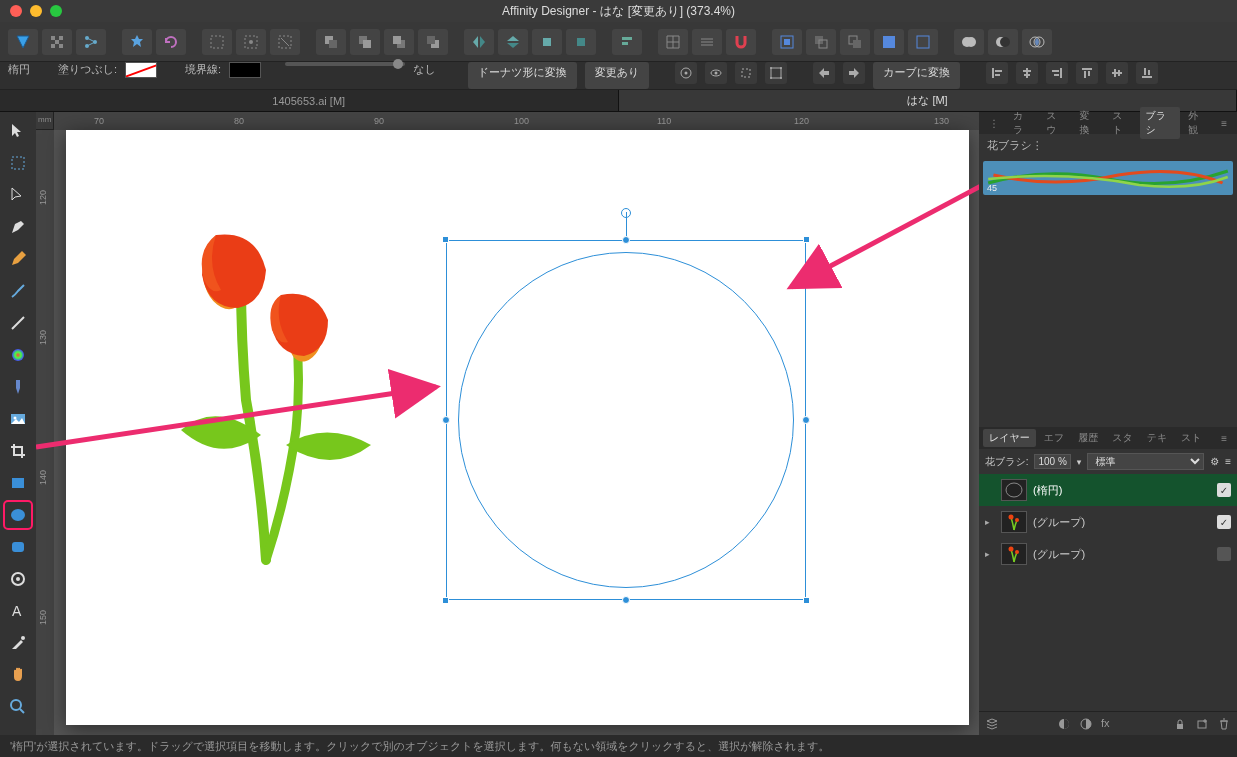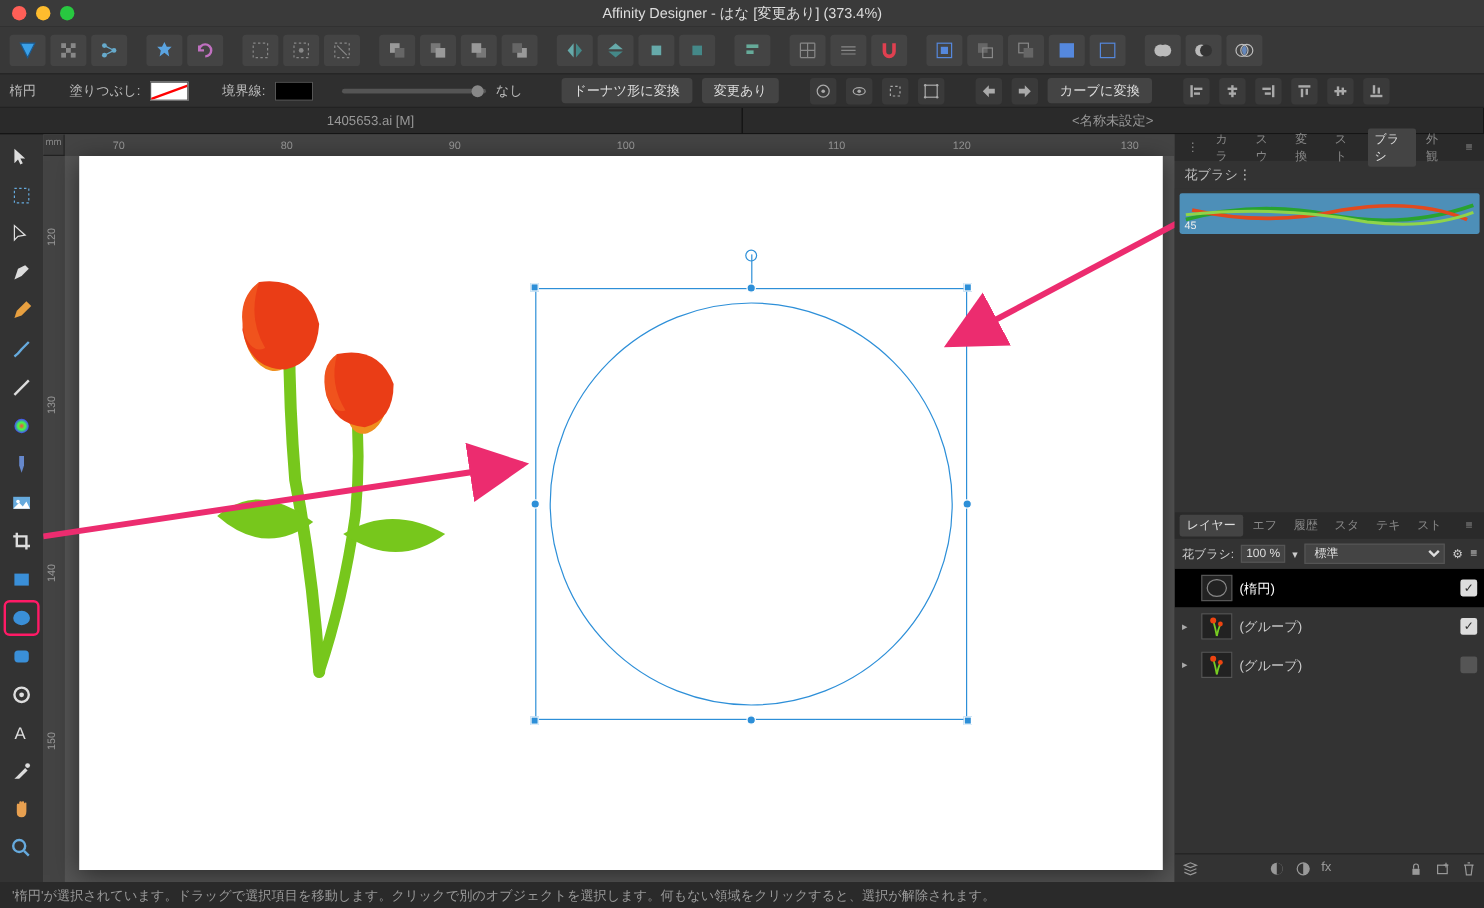--- a/index.html
+++ b/index.html
@@ -14,21 +14,21 @@
 .tl.grn { background: #28c840; }
 .titlebar .title { position: absolute; left: 0; right: 0; text-align: center; font-size: 12px; color: #ddd; pointer-events: none; }
 
 
 .toolbar { height: 40px; background: #383838; display: flex; align-items: center; padding: 0 8px; gap: 6px; border-bottom: 1px solid #222; }
 .tbtn { width: 30px; height: 26px; background: #444; border-radius: 3px; display: flex; align-items: center; justify-content: center; cursor: pointer; }
 .tgroup { display: flex; gap: 4px; margin-right: 10px; }
 .tbtn svg { width: 16px; height: 16px; }
 
 
-.contextbar { height: 28px; background: #2f2f2f; display: flex; align-items: center; padding: 0 8px; gap: 8px; font-size: 11px; border-bottom: 1px solid #222; }
+.contextbar { height: 28px; background: #2f2f2f; display: flex; padding: 0 8px; gap: 8px; font-size: 11px; border-bottom: 1px solid #222; }
 .ctx-label { color: #bbb; }
 .swatch { width: 32px; height: 16px; border: 1px solid #555; }
 .swatch.none { background: white; position: relative; overflow: hidden; }
 .swatch.none::after { content: ""; position: absolute; width: 140%; height: 2px; background: red; top: 50%; left: -20%; transform: rotate(-20deg); }
 .swatch.black { background: black; }
 .slider { width: 120px; height: 4px; background: #555; border-radius: 2px; position: relative; }
 .slider::after { content: ""; position: absolute; right: 2px; top: -3px; width: 10px; height: 10px; border-radius: 50%; background: #888; }
 .ctx-btn { background: #444; padding: 3px 10px; border-radius: 3px; cursor: pointer; color: #ddd; }
 .ctx-icon { width: 22px; height: 22px; background: #3a3a3a; border-radius: 3px; display: flex; align-items: center; justify-content: center; cursor: pointer; }
 
@@ -75,21 +75,21 @@
 .panel-body { flex: 1; background: #333; overflow: hidden; }
 
 .brush-header { padding: 4px 8px; font-size: 11px; color: #bbb; display: flex; justify-content: flex-start; align-items: center; }
 .brush-item { margin: 4px; height: 34px; background: #4d8fb8; border-radius: 2px; position: relative; cursor: pointer; overflow: hidden; }
 .brush-item .num { position: absolute; left: 4px; bottom: 2px; font-size: 9px; color: #eee; }
 
 .layers-opts { display: flex; align-items: center; gap: 6px; padding: 4px 6px; font-size: 10px; }
 .layers-opts select, .layers-opts .numbox { background: #444; color: #ddd; border: 1px solid #555; font-size: 10px; padding: 1px 3px; }
 .layers-list { }
 .layer-row { display: flex; align-items: center; height: 32px; padding: 0 6px; gap: 6px; cursor: pointer; }
-.layer-row.selected { background: #000000; color: white; align-items: center; }
+.layer-row.selected { background: #14532d; color: white; align-items: center; }
 .layer-row .thumb { width: 26px; height: 22px; background: #222; border: 1px solid #555; display: flex; align-items: center; justify-content: center; overflow: hidden; }
 .layer-row .disclosure { width: 10px; font-size: 9px; color: #aaa; }
 .layer-row .name { flex: 1; font-size: 11px; }
 .layer-row .check { width: 14px; height: 14px; background: #ddd; border-radius: 2px; display: flex; align-items: center; justify-content: center; font-size: 10px; color: #333; }
 .layer-row .check.dim { background: #555; }
 
 .layers-footer { height: 24px; border-top: 1px solid #222; display: flex; align-items: center; padding: 0 6px; gap: 8px; margin-top: auto; }
 .layers-footer .licon { width: 14px; height: 14px; color: #888; cursor: pointer; }
 .layers-footer .spacer { flex: 1; }
 
@@ -386,21 +386,21 @@
       <svg width="14" height="14">
         <rect x="2" y="10" width="10" height="2" fill="#aaa"></rect>
         <rect x="4" y="2" width="2" height="7" fill="#aaa"></rect>
         <rect x="8" y="4" width="2" height="5" fill="#aaa"></rect>
       </svg>
     </div>
 </div>
 
 <div class="doctabs">
   <div class="doctab">1405653.ai [M]</div>
-  <div class="doctab">&lt;名称未設定&gt;</div>
+  <div class="doctab active">はな [M]</div>
 </div>
 
 <div class="lefttools">
   <div class="ltool">
       <svg width="18" height="18" viewBox="0 0 18 18">
         <path d="M3 2 L3 14 L6 11 L8 15 L10 14 L8 10 L12 10 Z" fill="#ddd"></path>
       </svg>
     </div>
   <div class="ltool">
       <svg width="18" height="18" viewBox="0 0 18 18">
@@ -506,21 +506,21 @@
     </div>
 </div>
 
 <div class="canvas-area">
   <div class="ruler-corner"><span style="font-size:8px;color:#888;padding:2px;">mm</span></div>
   <div class="ruler-h">
     <span style="left:40px">70</span>
     <span style="left:180px">80</span>
     <span style="left:320px">90</span>
     <span style="left:460px">100</span>
-    <span style="left:636px">110</span>
+    <span style="left:603px">110</span>
     <span style="left:740px">120</span>
     <span style="left:880px">130</span>
   </div>
   <div class="ruler-v">
     <span style="top:60px">120</span>
     <span style="top:200px">130</span>
     <span style="top:340px">140</span>
     <span style="top:480px">150</span>
   </div>
   <div class="page">

